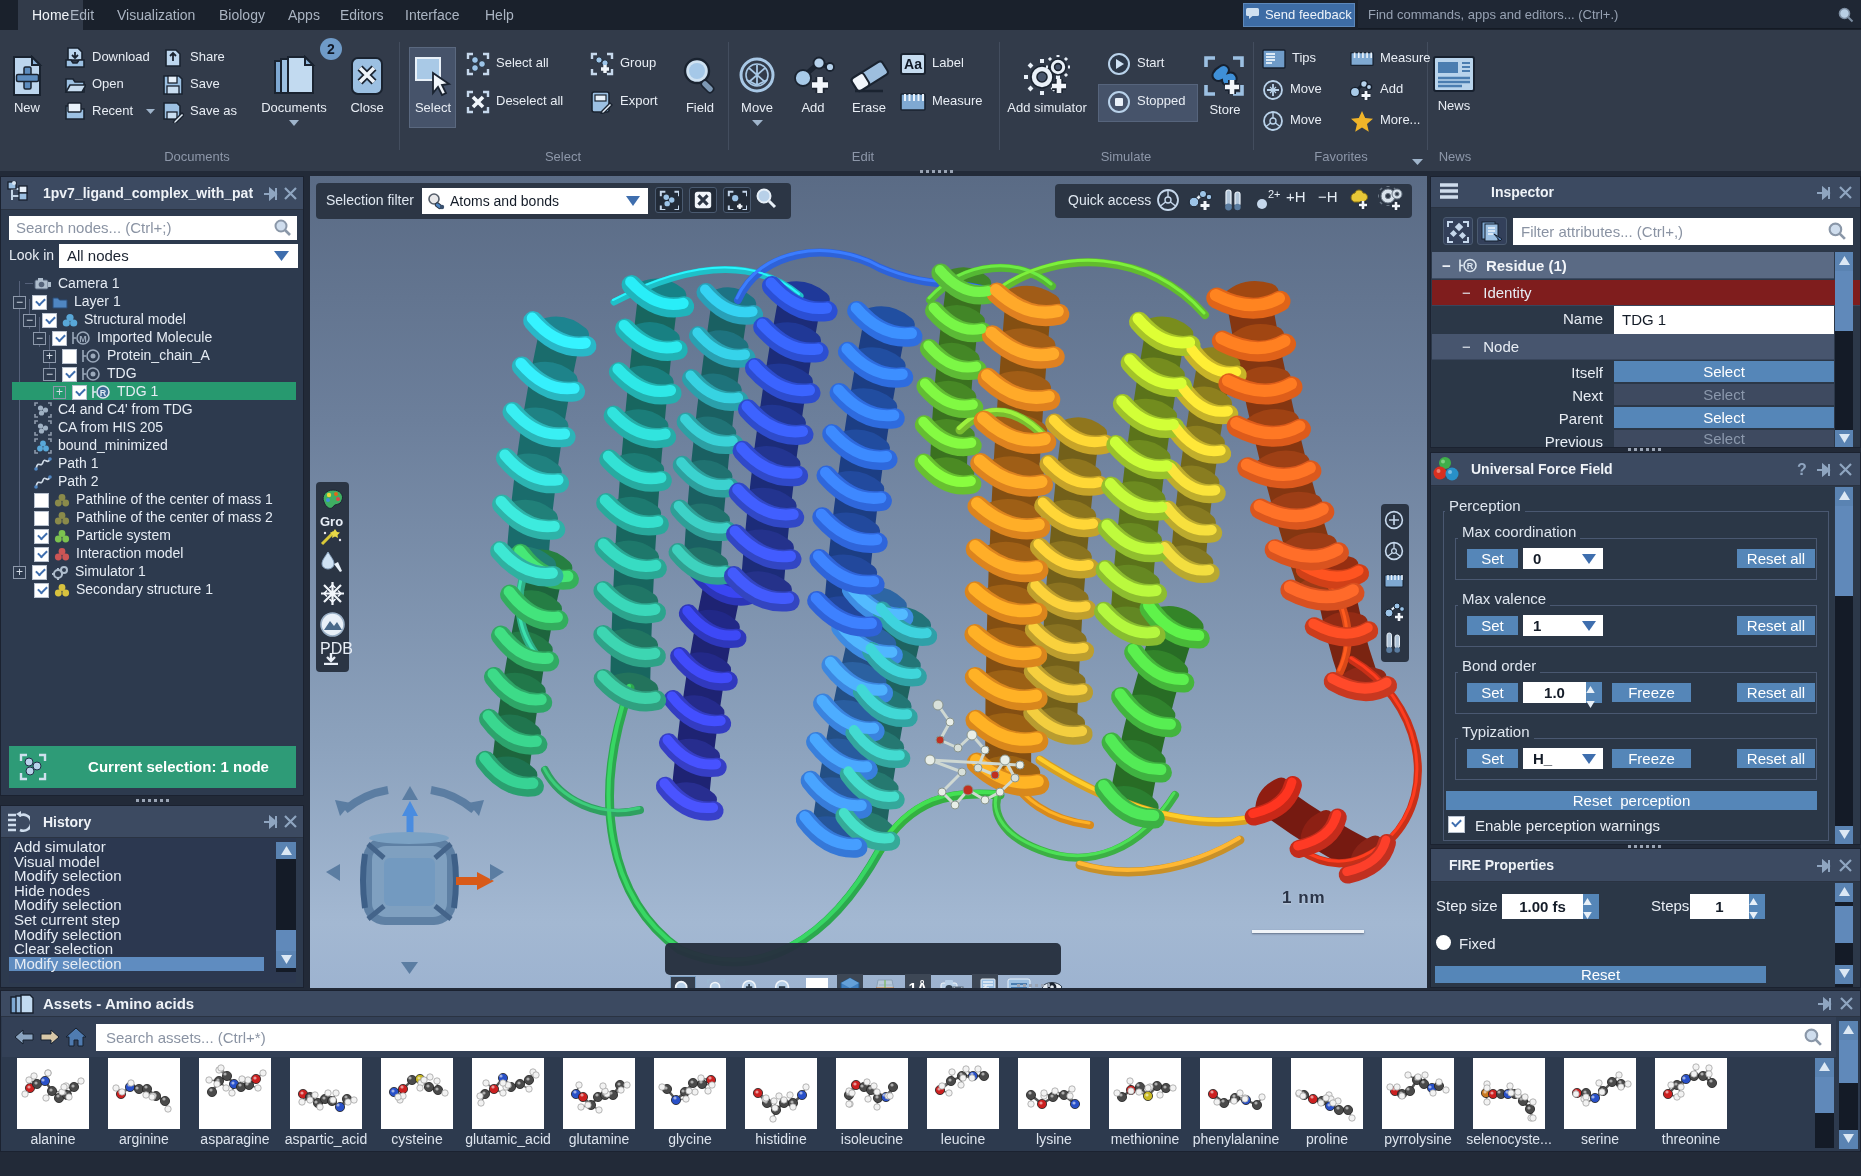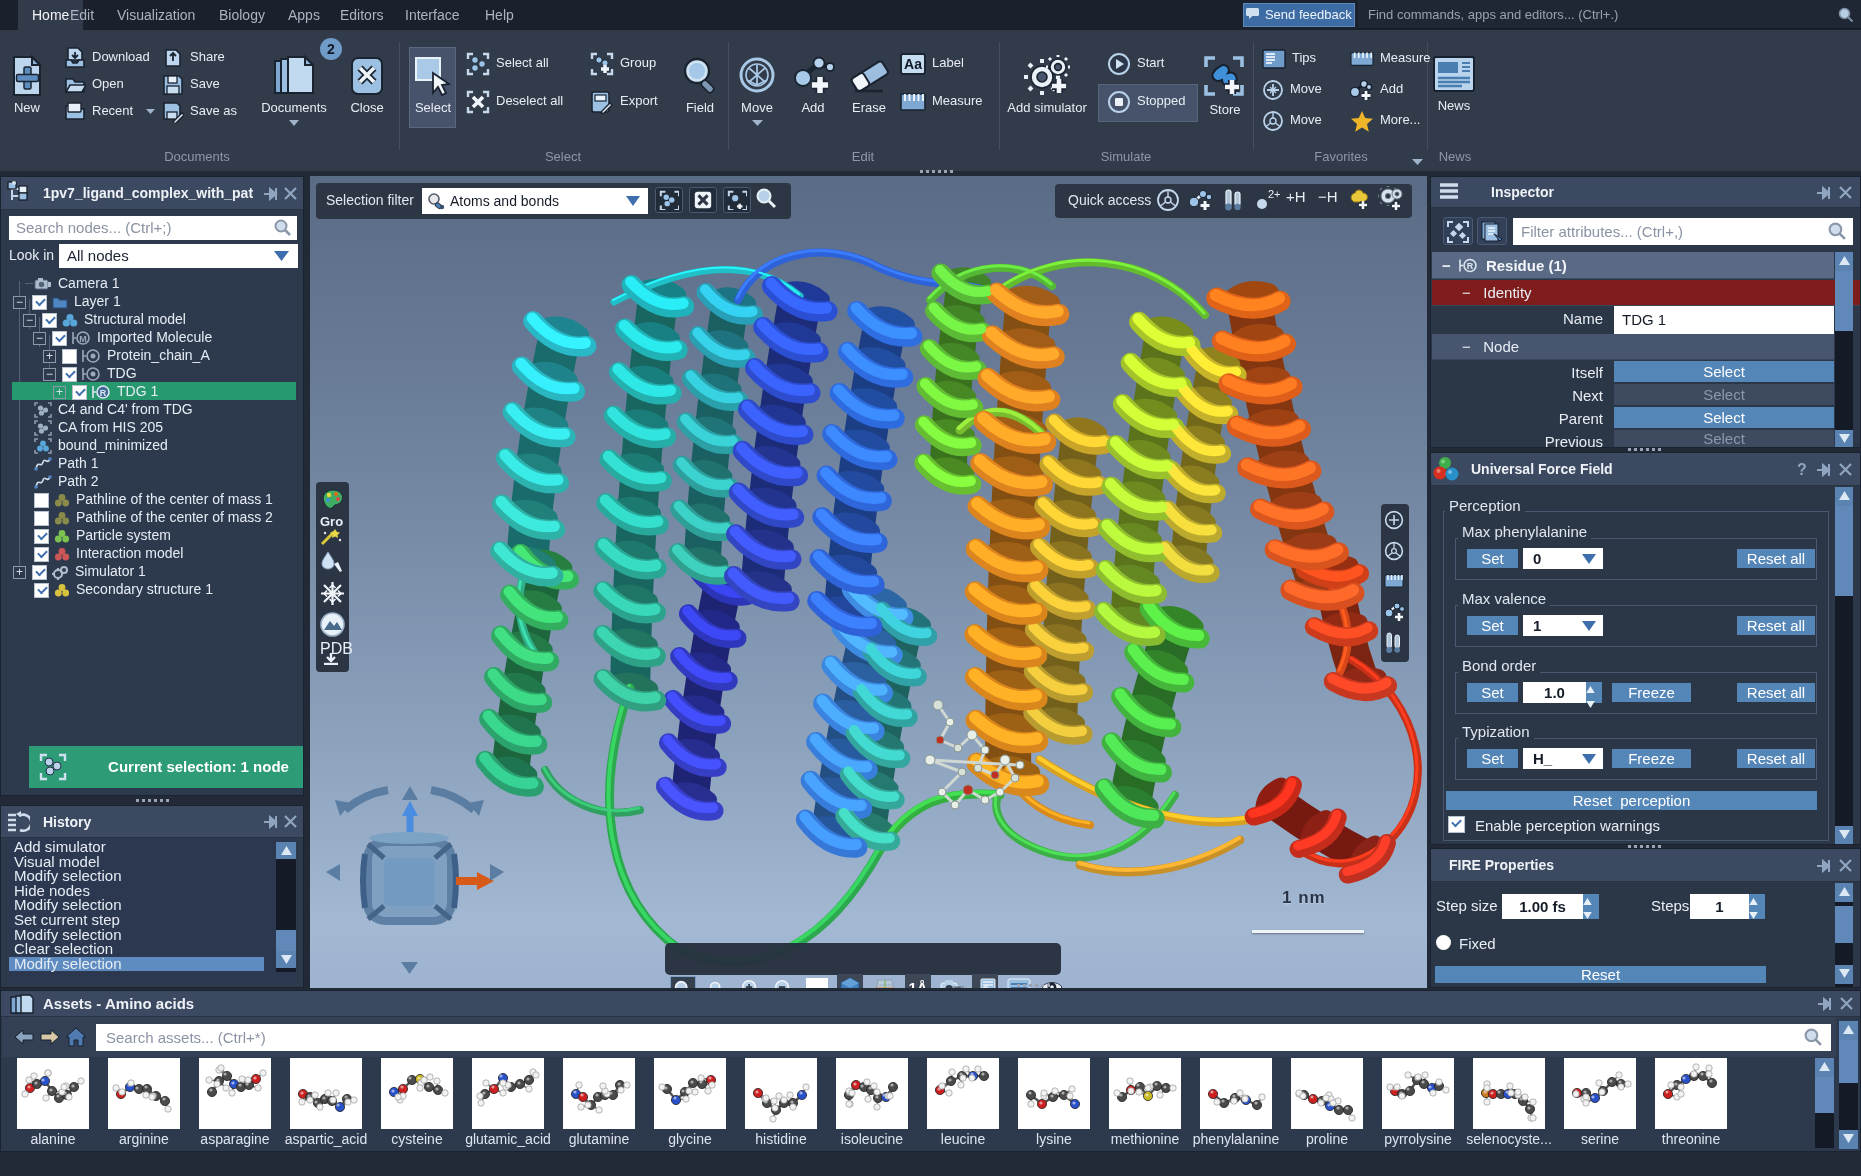--- a/index.html
+++ b/index.html
@@ -27,21 +27,21 @@
 
 #docpanel { position:absolute; left:0; top:176px; width:304px; height:620px; background:#2d3a4e; border:1px solid #1b2230; overflow:hidden; }
 #histpanel { position:absolute; left:0; top:805px; width:304px; height:183px; background:#2d3a4e; border:1px solid #1b2230; }
 .trow { position:absolute; left:0; height:18px; line-height:18px; font-size:14px; color:#e6ecf4; white-space:nowrap; }
 .trow * { vertical-align:middle; }
 .exp { display:inline-block; width:13px; height:13px; background:#2d3a4e; border:1px solid #8d99ab; color:#d7dfe9; font-size:12px; line-height:11px; text-align:center; margin-right:6px; }
 .cb { display:inline-block; width:15px; height:15px; background:#fff; border:1px solid #b9c2cf; margin-right:5px; position:relative; }
 .cb.on::after { content:""; position:absolute; left:2.5px; top:2px; width:7px; height:4px; border-left:2.6px solid #3e6eae; border-bottom:2.6px solid #3e6eae; transform:rotate(-45deg); }
 .tico { display:inline-block; margin-right:6px; }
 .greenrow { position:absolute; left:11px; width:284px; height:18px; background:#27996f; }
-#selbar { position:absolute; left:8px; top:569px; width:287px; height:42px; background:#2e9b77; color:#fff; font-weight:bold; font-size:15px;margin-left:20px; }
+#selbar { position:absolute; left:8px; top:569px; width:287px; height:42px; background:#2e9b77; color:#fff; font-weight:bold; font-size:15px; }
 #histlist { position:absolute; left:8px; top:32px; width:287px; height:145px; background:#2c3850; }
 .hrow { position:absolute; left:0; width:255px; height:14.6px; line-height:14.6px; font-size:15px; color:#e6ecf4; padding-left:5px; }
 .sbtrack { position:absolute; background:#141b27; }
 .sbarrow { position:absolute; width:17px; height:17px; background:#5a83b2; }
 .sbarrow svg { display:block; margin:4px auto; }
 .sbthumb { position:absolute; width:17px; background:#6089ba; }
 
 
 #viewport { position:absolute; left:310px; top:176px; width:1117px; height:812px; overflow:hidden; background:linear-gradient(#5a6b85, #6c7f9b 30%, #8ca2bd 70%, #a3b8d2 92%, #9db3d0); }
 
@@ -1267,21 +1267,21 @@
     <svg width="16" height="14" viewBox="0 0 16 14" style="position:absolute;left:385px;top:10px">
         <path d="M1 7 h6 M7 2 l6 5 -6 5z M13 1 v12" stroke="#8fa5c0" stroke-width="2" fill="#8fa5c0"></path>
       </svg>
     <svg width="15" height="15" viewBox="0 0 15 15" style="position:absolute;left:407px;top:9px">
         <path d="M2 2 l11 11 M13 2 L2 13" stroke="#8fa5c0" stroke-width="2.2"></path>
       </svg>
     <div style="position:absolute;left:1px;top:34px;width:402px;height:358px;background:#2b3747"></div>
     <div class="gbox" style="left:12px;top:58px;width:386px;height:330px"></div>
     <div class="glab" style="left:14px;top:44px">Perception</div>
     <div class="gbox" style="left:24px;top:85px;width:362px;height:42px"></div>
-    <div class="glab" style="left:27px;top:70px">Max phenylalanine</div>
+    <div class="glab" style="left:27px;top:70px">Max coordination</div>
     <div class="ubtn" style="left:36px;top:96px;width:51px">Set</div>
     <div class="wcombo" style="left:92px;top:95px;width:80px">0<svg width="14" height="11" viewBox="0 0 14 11" style="position:absolute;right:7px;top:6px">
           <path d="M0 0 l7 10 7-10z" fill="#3e6eae"></path>
         </svg></div>
     <div class="ubtn" style="left:306px;top:96px;width:78px">Reset all</div>
     <div class="gbox" style="left:24px;top:152px;width:362px;height:42px"></div>
     <div class="glab" style="left:27px;top:137px">Max valence</div>
     <div class="ubtn" style="left:36px;top:163px;width:51px">Set</div>
     <div class="wcombo" style="left:92px;top:162px;width:80px">1<svg width="14" height="11" viewBox="0 0 14 11" style="position:absolute;right:7px;top:6px">
           <path d="M0 0 l7 10 7-10z" fill="#3e6eae"></path>

